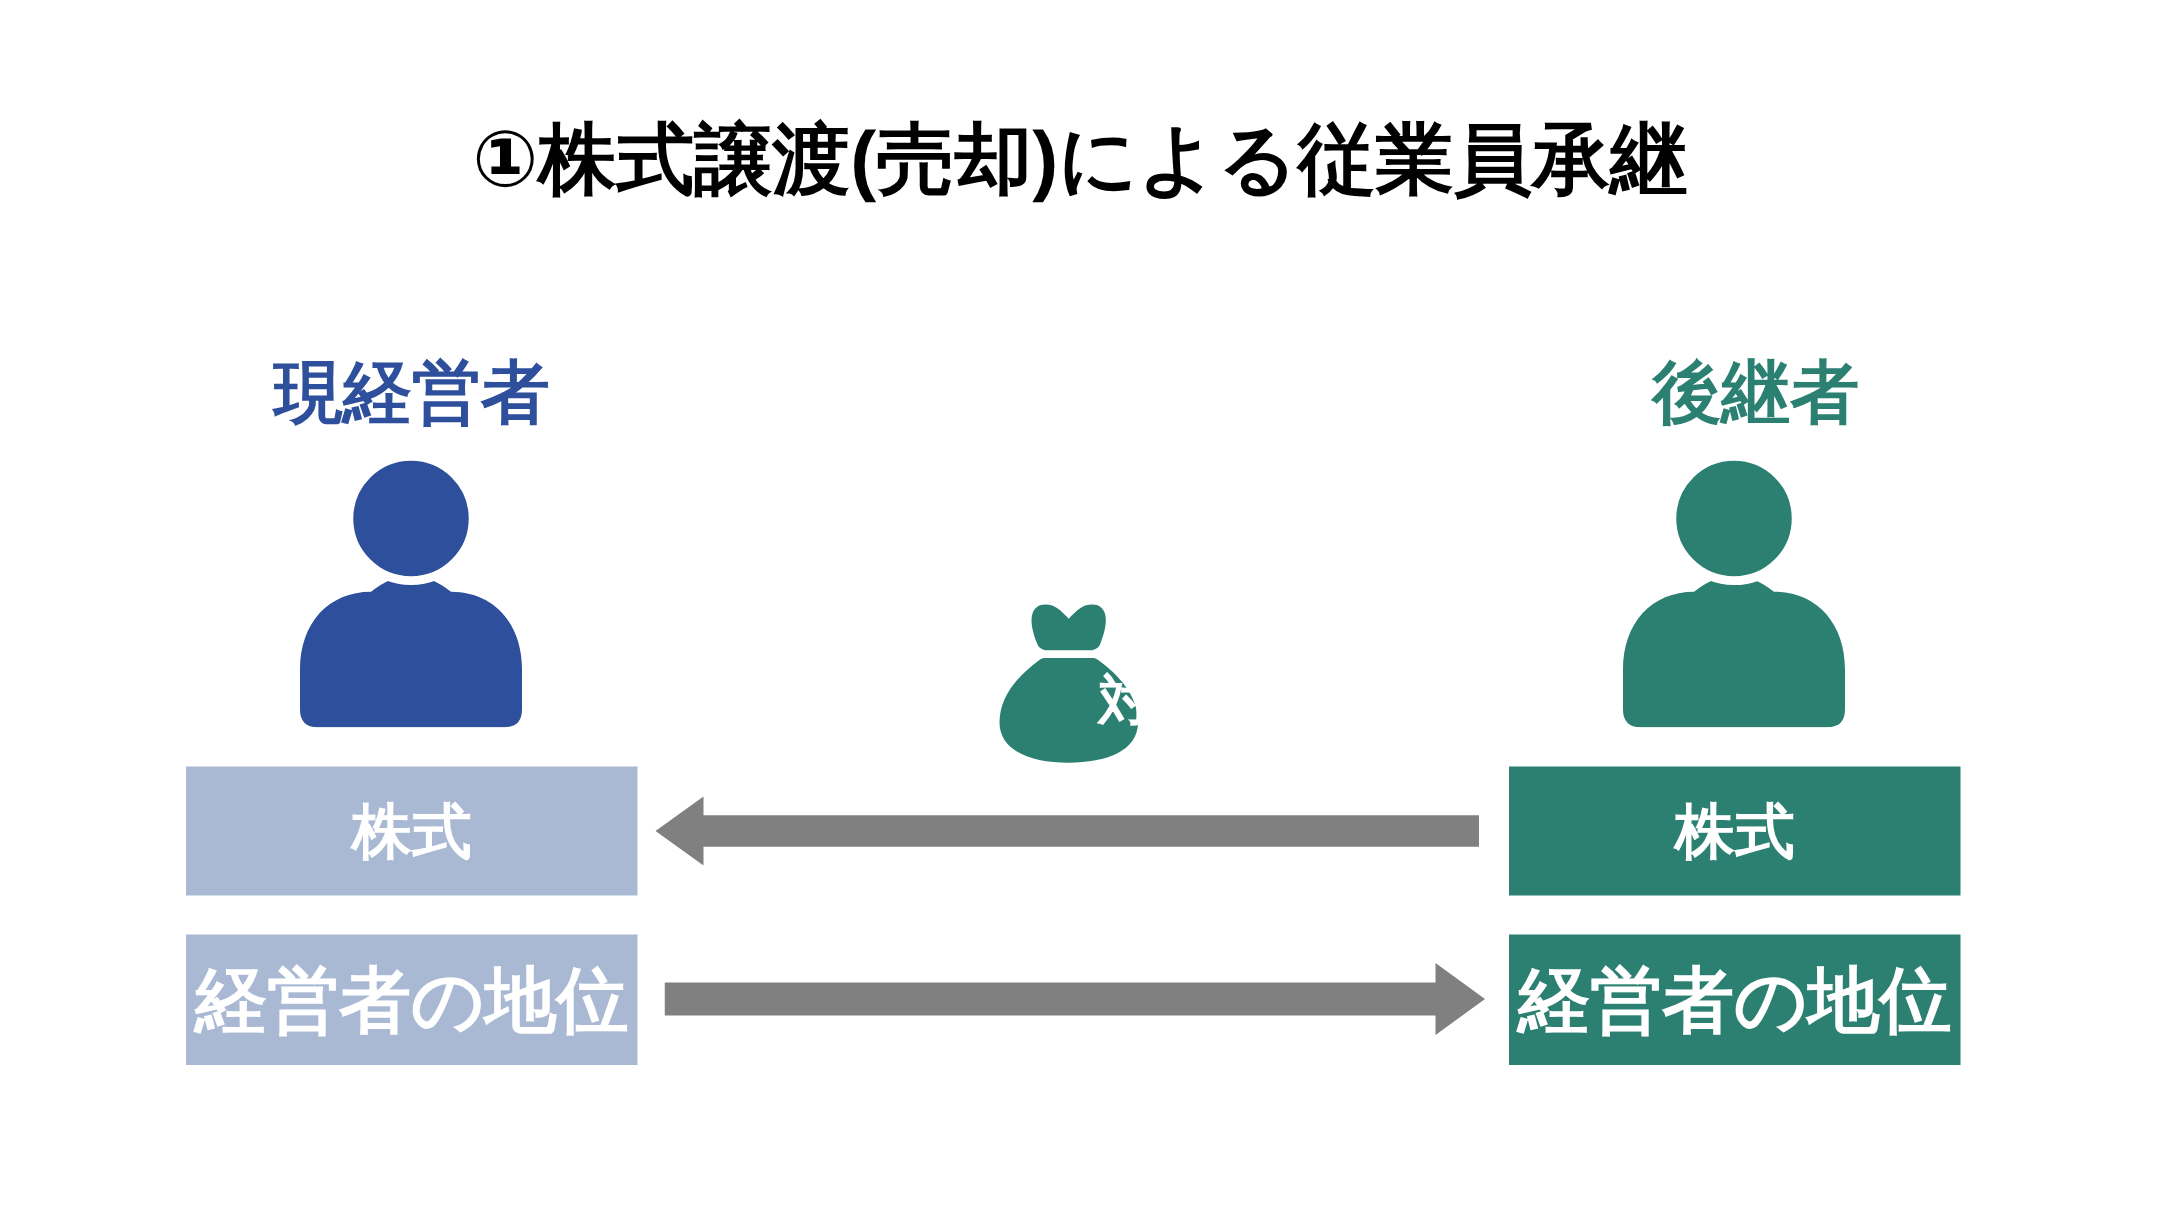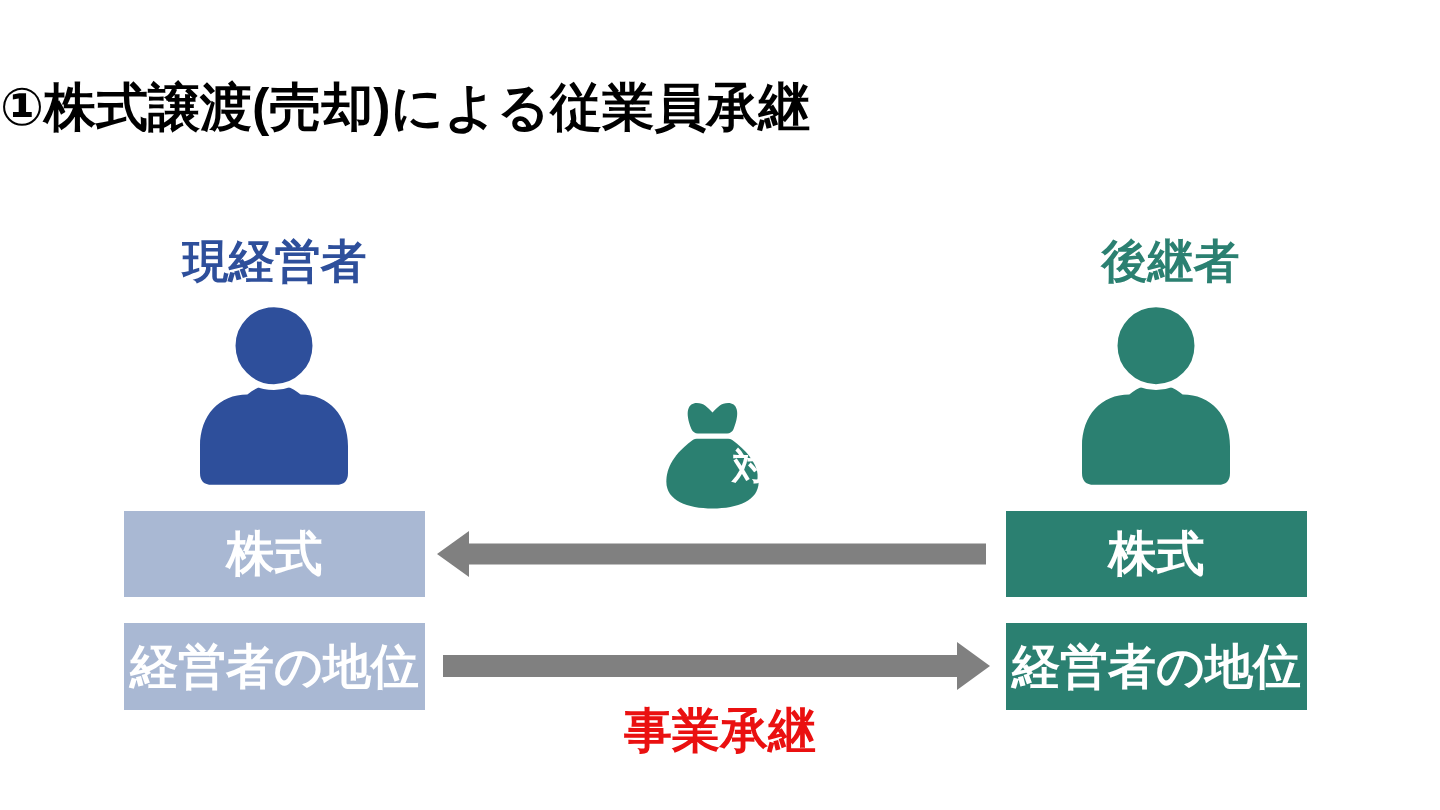--- a/index.html
+++ b/index.html
@@ -2,21 +2,21 @@
 <html style="--owner-blue: #2E4F9B; --successor-teal: #2B8071; --owner-box-bg: #A9B8D3; --arrow-gray: #808080; --caption-red: #EA1010; --title-black: #000000; --box-text-white: #FFFFFF;"><head>
 <meta charset="utf-8">
 <style>
   html,body{margin:0;padding:0;background:#fff;}
   .canvas{
     position:relative;width:1440px;height:810px;background:#fff;overflow:hidden;
     font-family:"Liberation Sans","DejaVu Sans",sans-serif;
   }
   .title{
     position:absolute;top:78px;left:0;width:100%;margin:0;
-    text-align:left;font-size:52px;font-weight:bold;line-height:1.15;
+    text-align:center;font-size:52px;font-weight:bold;line-height:1.15;
     color:var(--title-black,#000);letter-spacing:0px;
   }
   .role-label{
     position:absolute;width:301px;text-align:center;
     font-size:46px;font-weight:bold;line-height:52px;
   }
   .role-label.owner{left:124px;top:235px;color:var(--owner-blue,#2E4F9B);}
   .role-label.successor{left:1020px;top:235px;color:var(--successor-teal,#2B8071);}
   .person{position:absolute;width:148px;height:181px;}
   .person.owner{left:200px;top:304px;color:var(--owner-blue,#2E4F9B);}
@@ -27,21 +27,21 @@
   .bag-label{
     position:absolute;left:624px;top:448px;width:180px;text-align:right;
     font-size:36px;font-weight:bold;color:var(--box-text-white,#fff);line-height:38px;
   }
   .box{
     position:absolute;width:301px;display:flex;align-items:center;justify-content:center;
     color:var(--box-text-white,#fff);font-weight:bold;text-align:center;
   }
   .box.owner{background:var(--owner-box-bg,#A9B8D3);}
   .box.successor{background:var(--successor-teal,#2B8071);}
-  .box.short{font-size:48px;}
+  .box.short{font-size:40px;}
   .box.long{font-size:48px;}
   .box.row1{top:511px;height:86px;}
   .box.row2{top:623px;height:87px;}
   .box.colL{left:124px;}
   .box.colR{left:1006px;}
   .arrow{position:absolute;color:var(--arrow-gray,#808080);}
   .arrow polygon{fill:currentColor;}
   .arrow.to-left{left:437px;top:531px;}
   .arrow.to-right{left:443px;top:642px;}
   .caption{
@@ -87,15 +87,14 @@
   <div class="box successor colR row2 long">経営者の地位</div>
 
   <svg class="arrow to-left" width="549" height="46" viewBox="0 0 549 46" aria-hidden="true">
     <polygon points="0,23 32,0 32,12.5 549,12.5 549,33.5 32,33.5 32,46"></polygon>
   </svg>
 
   <svg class="arrow to-right" width="547" height="48" viewBox="0 0 547 48" aria-hidden="true">
     <polygon points="547,24 514,0 514,13 0,13 0,35 514,35 514,48"></polygon>
   </svg>
 
-  <div class="caption">事業承継</div>
 
 </div>
 
 </body></html>

